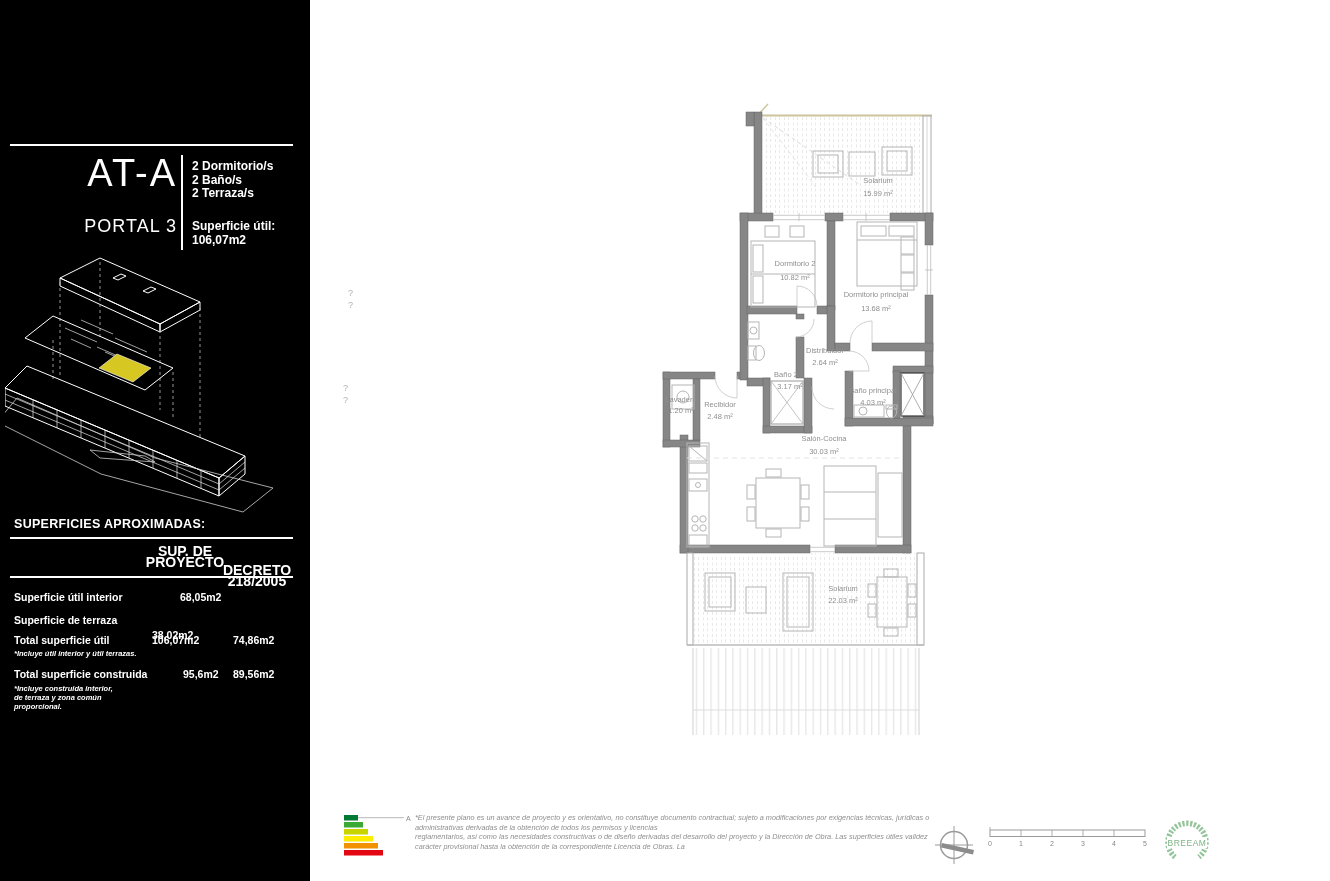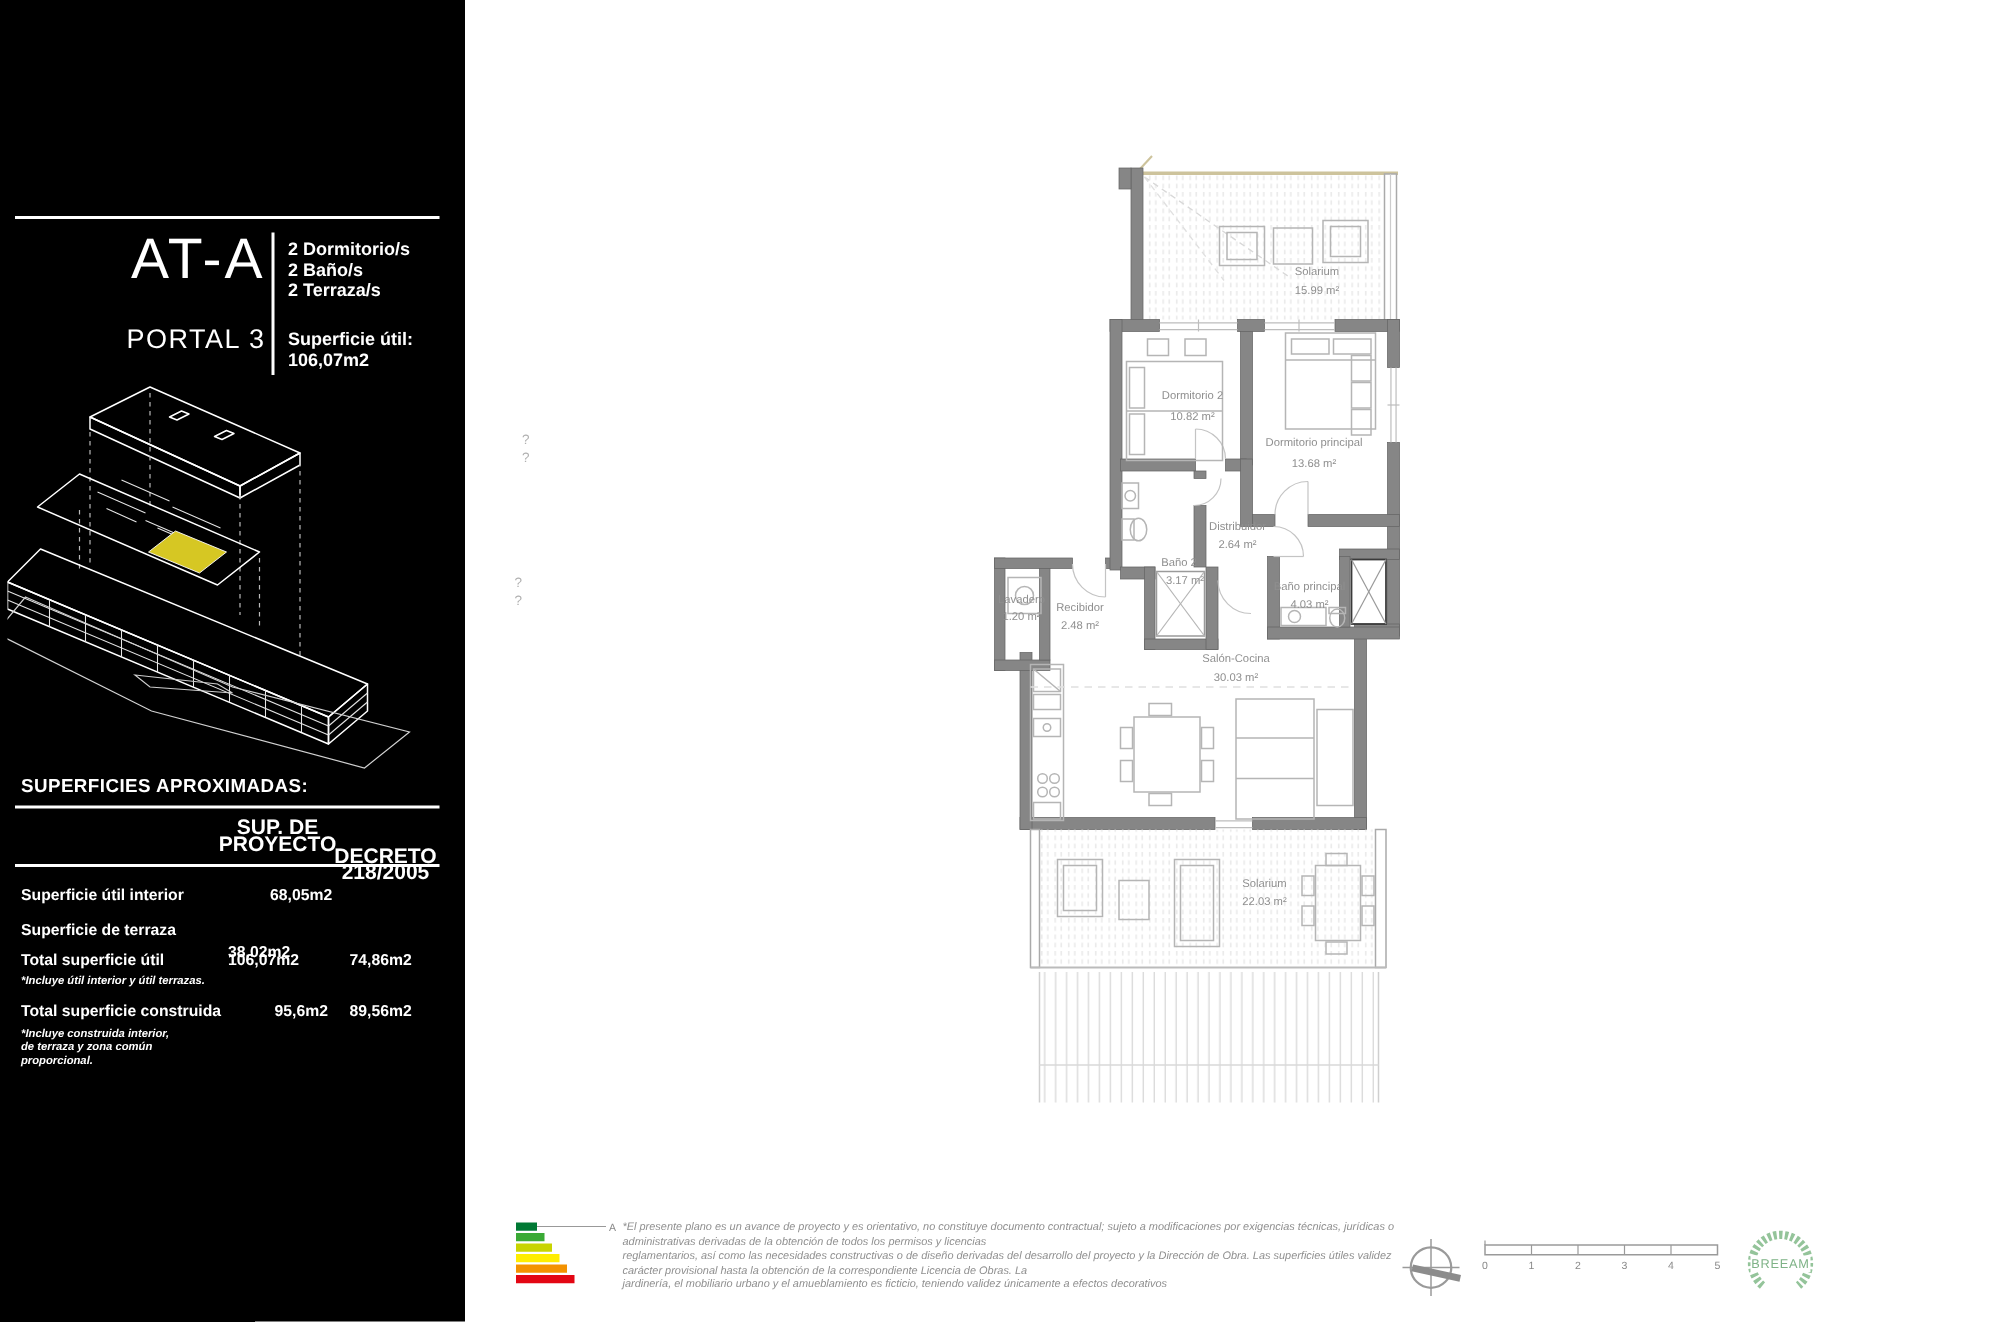--- a/index.html
+++ b/index.html
@@ -367,21 +367,20 @@
   <rect x="4" y="37" width="39" height="5.5" fill="#e30613"></rect>
   <line x1="18" y1="4.7" x2="64" y2="4.7" stroke="#999" stroke-width="0.7"></line>
   <text x="66" y="7.5" font-size="7" fill="#888" font-family="Liberation Sans, sans-serif">A</text>
 </svg>
 
 <div class="abs" style="left:415px;top:813px;">
   <div class="disc">*El presente plano es un avance de proyecto y es orientativo, no constituye documento contractual; sujeto a modificaciones por exigencias técnicas, jurídicas o</div>
   <div class="disc">administrativas derivadas de la obtención de todos los permisos y licencias</div>
   <div class="disc">reglamentarios, así como las necesidades constructivas o de diseño derivadas del desarrollo del proyecto y la Dirección de Obra. Las superficies útiles validez</div>
   <div class="disc">carácter provisional hasta la obtención de la correspondiente Licencia de Obras. La</div>
-  <div class="disc">jardinería, el mobiliario urbano y el amueblamiento es ficticio, teniendo validez únicamente a efectos decorativos</div>
 </div>
 
 <svg class="abs" style="left:930px;top:822px;" width="48" height="48" viewBox="0 0 48 48">
   <circle cx="24" cy="23" r="13.5" fill="none" stroke="#9a9a9a" stroke-width="1.5"></circle>
   <line x1="24" y1="4" x2="24" y2="42" stroke="#9a9a9a" stroke-width="1"></line>
   <line x1="5" y1="23" x2="43" y2="23" stroke="#9a9a9a" stroke-width="1"></line>
   <polygon points="12,21 44,28 43,32.5 11,25.5" fill="#8c8c8c"></polygon>
 </svg>
 
 <svg class="abs" style="left:988px;top:826px;" width="166" height="24" viewBox="0 0 166 24">

